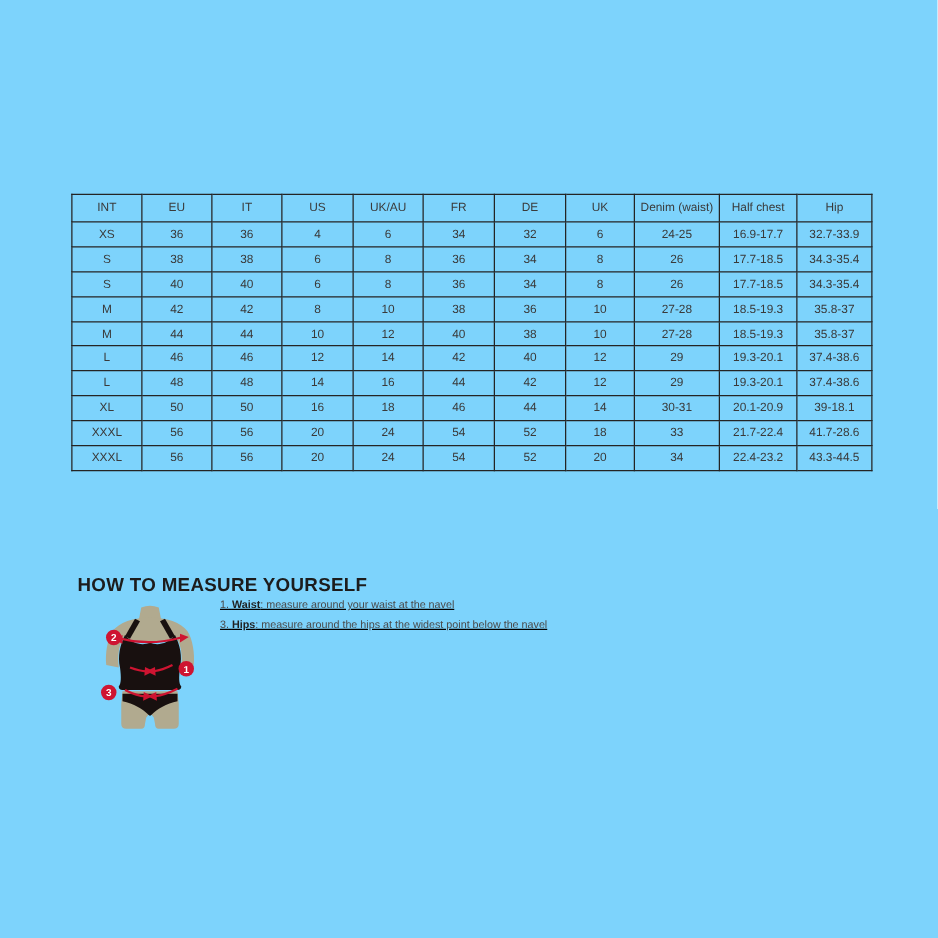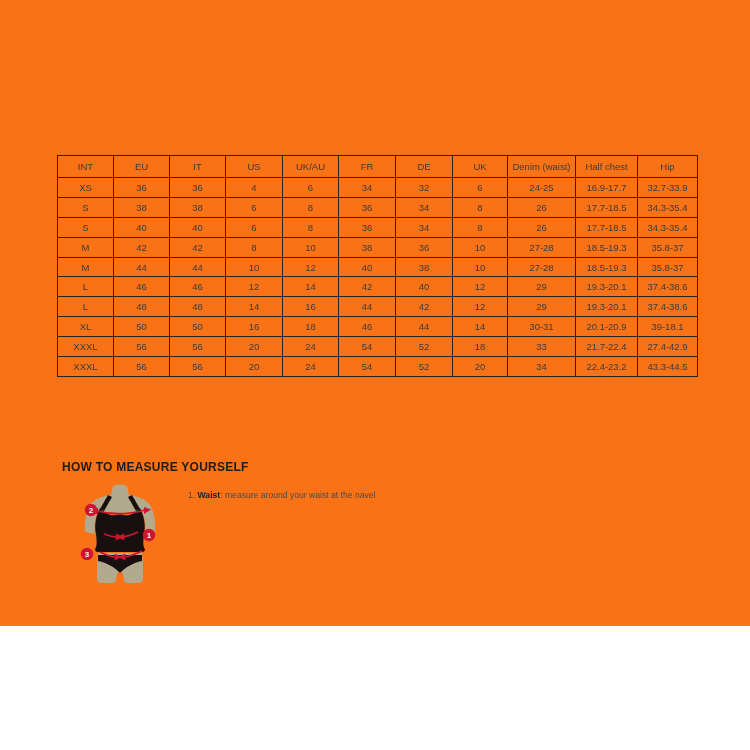--- a/index.html
+++ b/index.html
@@ -1,21 +1,21 @@
 <!DOCTYPE html>
 <html><head>
 <meta charset="utf-8">
 <style>
   * { box-sizing: border-box; }
   html, body { margin: 0; padding: 0; background: #ffffff; }
   .canvas {
     position: relative;
     width: 750px;
-    height: 626px;
-    background: #f97316;
+    height: 750px;
+    background: #7dd3fc;
     font-family: "Liberation Sans", sans-serif;
     overflow: hidden;
     padding-left: 47px;
   }
 
   
   table.size-table {
     position: absolute;
     left: 57px;
     top: 155px;
@@ -38,32 +38,33 @@
   }
   table.size-table thead tr { height: 22px; }
   table.size-table tbody tr { height: 19.9px; }
 
   
   .measure-title {
     position: absolute;
     left: 62px;
     top: 460px;
     margin: 0;
-    font-size: 12px;
+    font-size: 15px;
     font-weight: bold;
     color: #1c1c1c;
     letter-spacing: 0.25px;
   }
   .steps {
     position: absolute;
     left: 172px;
     top: 471px;
-    margin: 16px;
+    margin: 4px;
     padding: 0;
     list-style: none;
+    text-decoration: underline;
   }
   .steps li {
     height: 16px;
     line-height: 16px;
     font-size: 8.6px;
     color: #4a4a4a;
     white-space: nowrap;
   }
   .steps b { color: #1f1f1f; font-weight: bold; }
 
@@ -226,21 +227,21 @@
           <td>XXXL</td>
           <td>56</td>
           <td>56</td>
           <td>20</td>
           <td>24</td>
           <td>54</td>
           <td>52</td>
           <td>18</td>
           <td>33</td>
           <td>21.7-22.4</td>
-          <td>27.4-42.9</td>
+          <td>41.7-28.6</td>
         </tr>
         <tr>
           <td>XXXL</td>
           <td>56</td>
           <td>56</td>
           <td>20</td>
           <td>24</td>
           <td>54</td>
           <td>52</td>
           <td>20</td>
@@ -294,15 +295,19 @@
         <text x="29" y="89">3</text>
       </g>
     </svg>
   </div>
 
   <ol class="steps">
     <li>
       <span>1.</span>
       <b>Waist</b><span>: measure around your waist at the navel</span>
     </li>
+    <li>
+      <span>3.</span>
+      <b>Hips</b><span>: measure around the hips at the widest point below the navel</span>
+    </li>
   </ol>
 
 </div>
 
 </body></html>

